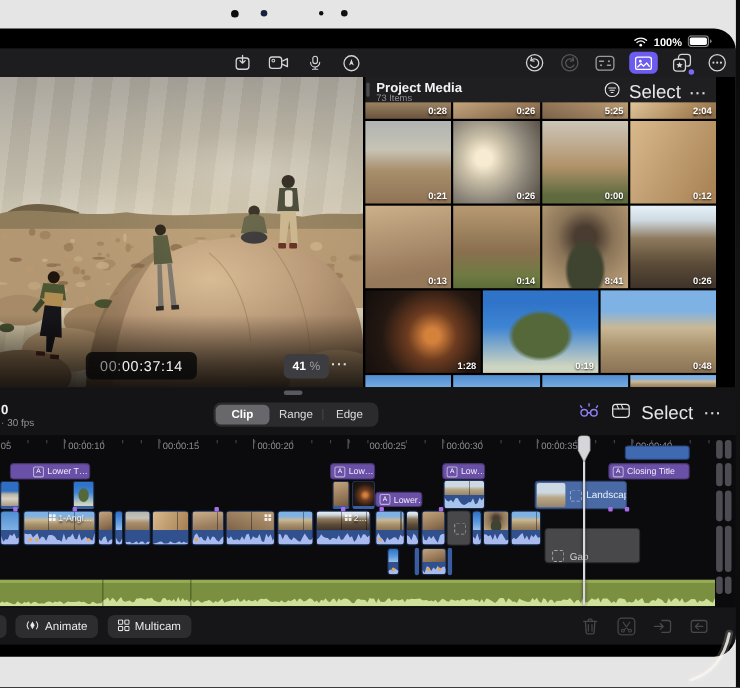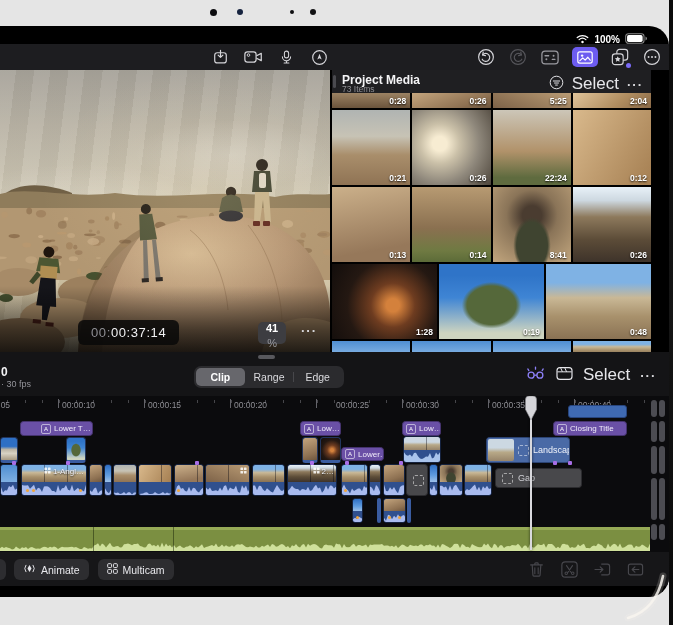--- a/index.html
+++ b/index.html
@@ -33,21 +33,21 @@
       repeating-linear-gradient(97deg, rgba(255,255,255,.07) 0 16px, rgba(110,106,96,.07) 16px 34px),
       linear-gradient(180deg,#a5a198 0%,#b9b3a5 20%,#ccc5b2 42%,#d9cfb7 58%,#d5c8a9 68%,#cec0a0 78%,#c9ba9a 100%);}
   #scene{position:absolute;inset:0;}
   .v-glow{position:absolute;inset:0;background:radial-gradient(220px 160px at 62% 42%, rgba(255,228,178,.14), transparent 75%);}
   .v-grad{position:absolute;left:0;right:0;bottom:0;height:66px;
           background:linear-gradient(180deg,transparent,rgba(0,0,0,.55) 65%,rgba(4,4,4,.82));}
   .tc-pill{position:absolute;left:78px;top:250px;height:25px;background:rgba(8,8,8,.85);border-radius:6px;
            display:flex;align-items:center;padding:0 13px;font-size:13px;letter-spacing:.6px;color:#f0f0f2;}
   .tc-dim{color:#8e8e93;}
   .zoom-pill{position:absolute;left:258px;top:252px;height:22px;background:#3d3d41;border-radius:5px;
-             display:flex;align-items:center;gap:3px;padding:0 8px;font-size:11px;font-weight:700;color:#fff;flex-direction:column;}
+             display:flex;align-items:center;gap:3px;padding:0 8px;font-size:11px;font-weight:700;color:#fff;}
   .pct{color:#9a9aa0;font-weight:400;}
   .more-dots{font-size:13px;font-weight:700;color:#d8d8dc;letter-spacing:1px;}
   .v-more{position:absolute;left:301px;top:253px;}
   
   .panel{position:absolute;left:332px;top:44px;width:319px;height:282px;overflow:hidden;background:#000;}
   .p-head{position:absolute;left:0;top:0;width:100%;height:23px;background:#1f1f22;}
   .p-title{position:absolute;left:10px;top:3px;font-size:12px;font-weight:700;color:#f4f4f6;}
   .p-count{position:absolute;left:10px;top:14px;font-size:8.5px;color:#8e8e93;}
   .p-right{position:absolute;right:8px;top:4px;display:flex;align-items:center;gap:8px;color:#e6e6ea;}
   .p-select{font-size:17px;}
@@ -443,21 +443,21 @@
             </div>
           </div>
           <div class="mrow" style="height: 75px;">
             <div class="mcell th-field">
               <span class="dur">0:21</span>
             </div>
             <div class="mcell th-sunset">
               <span class="dur">0:26</span>
             </div>
             <div class="mcell th-hill">
-              <span class="dur">22:24</span>
+              <span class="dur">0:00</span>
             </div>
             <div class="mcell th-rockclose">
               <span class="dur">0:12</span>
             </div>
           </div>
           <div class="mrow" style="height: 75px;">
             <div class="mcell th-boulders">
               <span class="dur">0:13</span>
             </div>
             <div class="mcell th-mossy">
@@ -567,21 +567,21 @@
           <span class="rl" style="left: 336px;">00:00:25</span>
           <div class="Mt" style="left: 402px;"></div>
           <span class="rl" style="left: 406px;">00:00:30</span>
           <div class="Mt" style="left: 488px;"></div>
           <span class="rl" style="left: 492px;">00:00:35</span>
           <div class="Mt" style="left: 574px;"></div>
           <span class="rl" style="left: 578px;">00:00:40</span>
         </div>
       <div id="lanes">
           <div class="clip topclip" style="left: 568px; top: 9px; width: 59px;"></div>
-          <div class="clip title-clip" style="left: 20px; top: 25px; width: 73px; padding-left: 20px;">
+          <div class="clip title-clip" style="left: 9px; top: 25px; width: 73px; padding-left: 20px;">
             <span class="abadge">A</span>
             <span>Lower T…</span>
           </div>
           <div class="clip title-clip" style="left: 300px; top: 25px; width: 41px;">
             <span class="abadge">A</span>
             <span>Low…</span>
           </div>
           <div class="clip title-clip" style="left: 402px; top: 25px; width: 39px;">
             <span class="abadge">A</span>
             <span>Low…</span>
@@ -772,21 +772,21 @@
             </div>
           </div>
           <div class="clip spineclip" style="left: 464px; top: 68px; width: 28px; height: 32px;">
             <div class="sc-th th-trail strip"></div>
             <div class="sc-wv">
               <svg width="28" height="13">
                 <path d="M0 13L0 9.0L2 6.9L4 8.3L6 6.5L8 4.2L10 2.6L12 8.2L14 4.8L16 9.3L18 4.3L20 6.4L22 3.7L24 6.9L26 6.3L28 5.6L28 13Z" fill="#a9bbee"></path>
               </svg>
             </div>
           </div>
-          <div class="clip gapclip" style="left: 495px; top: 72px; width: 87px; height: 20px;">
+          <div class="clip gapclip" style="left: 495px; top: 84px; width: 87px; height: 32px; align-items: flex-end;">
             <span class="dashbadge"></span>
             <span>Gap</span>
           </div>
           <div class="clip spineclip" style="left: 352px; top: 102px; width: 11px; height: 25px;">
             <div class="sc-th th-bluesky" style="height: 12px;"></div>
             <div class="sc-wv">
               <svg width="11" height="12">
                 <path d="M0 12L0 9.3L2 7.8L4 8.9L6 6.7L8 8.1L10 9.0L11 12Z" fill="#a9bbee"></path>
               </svg>
             </div>

